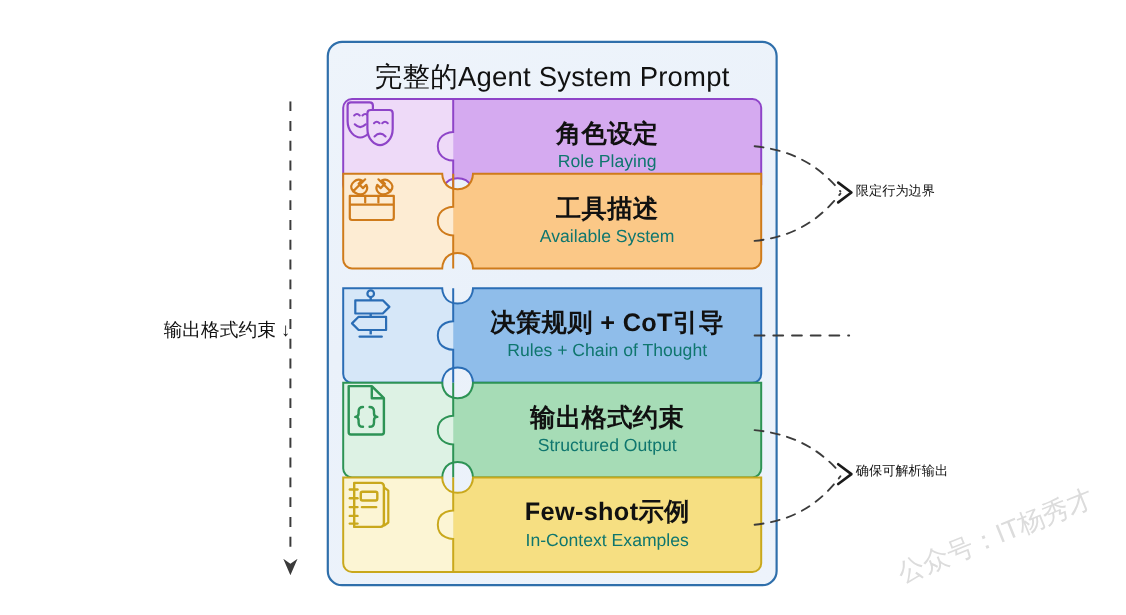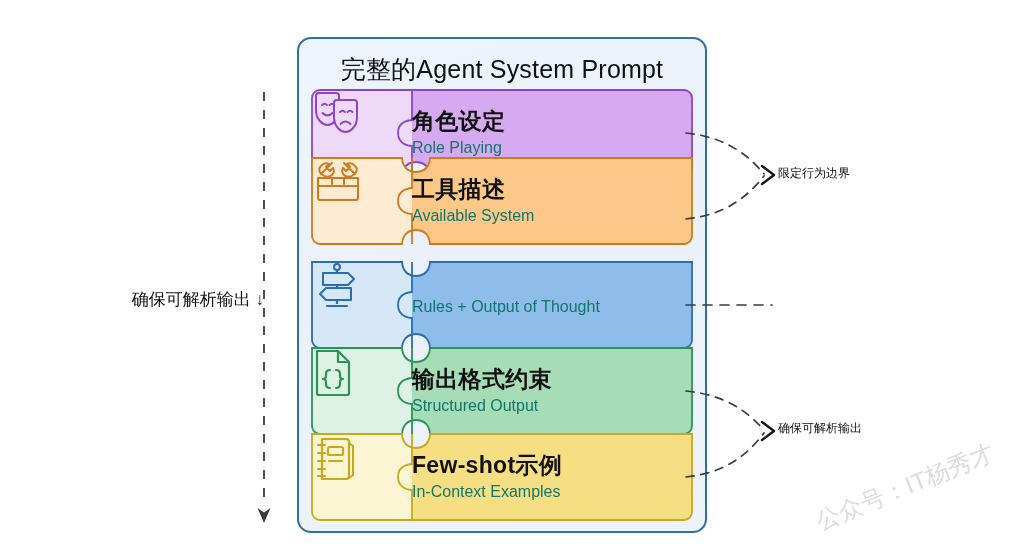--- a/index.html
+++ b/index.html
@@ -29,21 +29,21 @@
   #puzzle-stack{left:312px;top:90px;width:380px;height:430px;}
   .piece{position:absolute;left:0;width:380px;height:86px;}
   .piece svg{position:absolute;left:0;top:0;overflow:visible;}
   .piece-icon{
     position:absolute;left:0;top:0;width:100px;height:86px;
     display:flex;align-items:center;justify-content:center;
     pointer-events:none;
   }
   .piece-text{
     position:absolute;left:100px;top:0;width:280px;height:86px;
-    display:flex;flex-direction:column;justify-content:center;
+    display:flex;flex-direction:column;align-items:center;justify-content:center;
     pointer-events:none;
   }
   .piece-cn{font-size:23px;font-weight:700;color:#111;line-height:1.18;letter-spacing:.3px;}
   .piece-en{font-size:16px;color:#0f766e;line-height:1.25;margin-top:3px;}
 
   
   #reading-order-axis{left:255px;top:92px;width:18px;height:432px;}
   #reading-order-label{
     left:104px;top:288px;width:160px;height:26px;
     font-size:17px;color:#111;text-align:right;white-space:nowrap;
@@ -71,21 +71,21 @@
 <div id="stage">
 
   <div class="abs" id="outer-box"></div>
 
   <div class="abs" id="diagram-title">完整的Agent System Prompt</div>
 
   <svg class="abs" id="reading-order-axis" viewBox="0 0 18 432">
     <line x1="9" y1="0" x2="9" y2="414" stroke="#3b3b3b" stroke-width="1.8" stroke-dasharray="9 9" stroke-linecap="butt"></line>
     <path d="M9 431 L2.5 416 L9 420.5 L15.5 416 Z" fill="#3b3b3b"></path>
   </svg>
-  <div class="abs" id="reading-order-label">确保可解析输出 ↓</div>
+  <div class="abs" id="reading-order-label">输出格式约束 ↓</div>
 
   <div class="abs" id="puzzle-stack">
 
     <div class="piece" style="top:0px;">
       <svg width="380" height="86" viewBox="0 0 380 86">
         <defs>
           <clipPath id="clip-p1">
             <path d="M8,0 H372 A8,8 0 0 1 380,8 V78 A8,8 0 0 1 372,86
                      H118 C118,86 118,72 104,72 C90,72 90,86 90,86
                      H8 A8,8 0 0 1 0,78 V8 A8,8 0 0 1 8,0 Z"></path>
@@ -178,21 +178,22 @@
       <div class="piece-icon">
         <svg width="50" height="48" viewBox="0 0 50 48">
           <circle cx="25" cy="5" r="3" fill="none" stroke="#2a6db5" stroke-width="2"></circle>
           <line x1="25" y1="8" x2="25" y2="42" stroke="#2a6db5" stroke-width="2.2"></line>
           <path d="M11,11 H36 L42,17 L36,23 H11 Z" fill="#d6e7f8" stroke="#2a6db5" stroke-width="2" stroke-linejoin="round"></path>
           <path d="M39,26 H14 L8,32 L14,38 H39 Z" fill="#d6e7f8" stroke="#2a6db5" stroke-width="2" stroke-linejoin="round"></path>
           <line x1="15" y1="44" x2="35" y2="44" stroke="#2a6db5" stroke-width="2.2" stroke-linecap="round"></line>
         </svg>
       </div>
       <div class="piece-text">
-        <div class="piece-en">Rules + Output of Thought</div>
+        <div class="piece-cn">决策规则 + CoT引导</div>
+        <div class="piece-en">Rules + Chain of Thought</div>
       </div>
     </div>
 
     <div class="piece" style="top:258px;">
       <svg width="380" height="86" viewBox="0 0 380 86">
         <defs>
           <clipPath id="clip-p4">
             <path d="M0,0 H90 C90,0 90,14 104,14 C118,14 118,0 118,0
                      H380 V78 A8,8 0 0 1 372,86
                      H118 C118,86 118,72 104,72 C90,72 90,86 90,86

